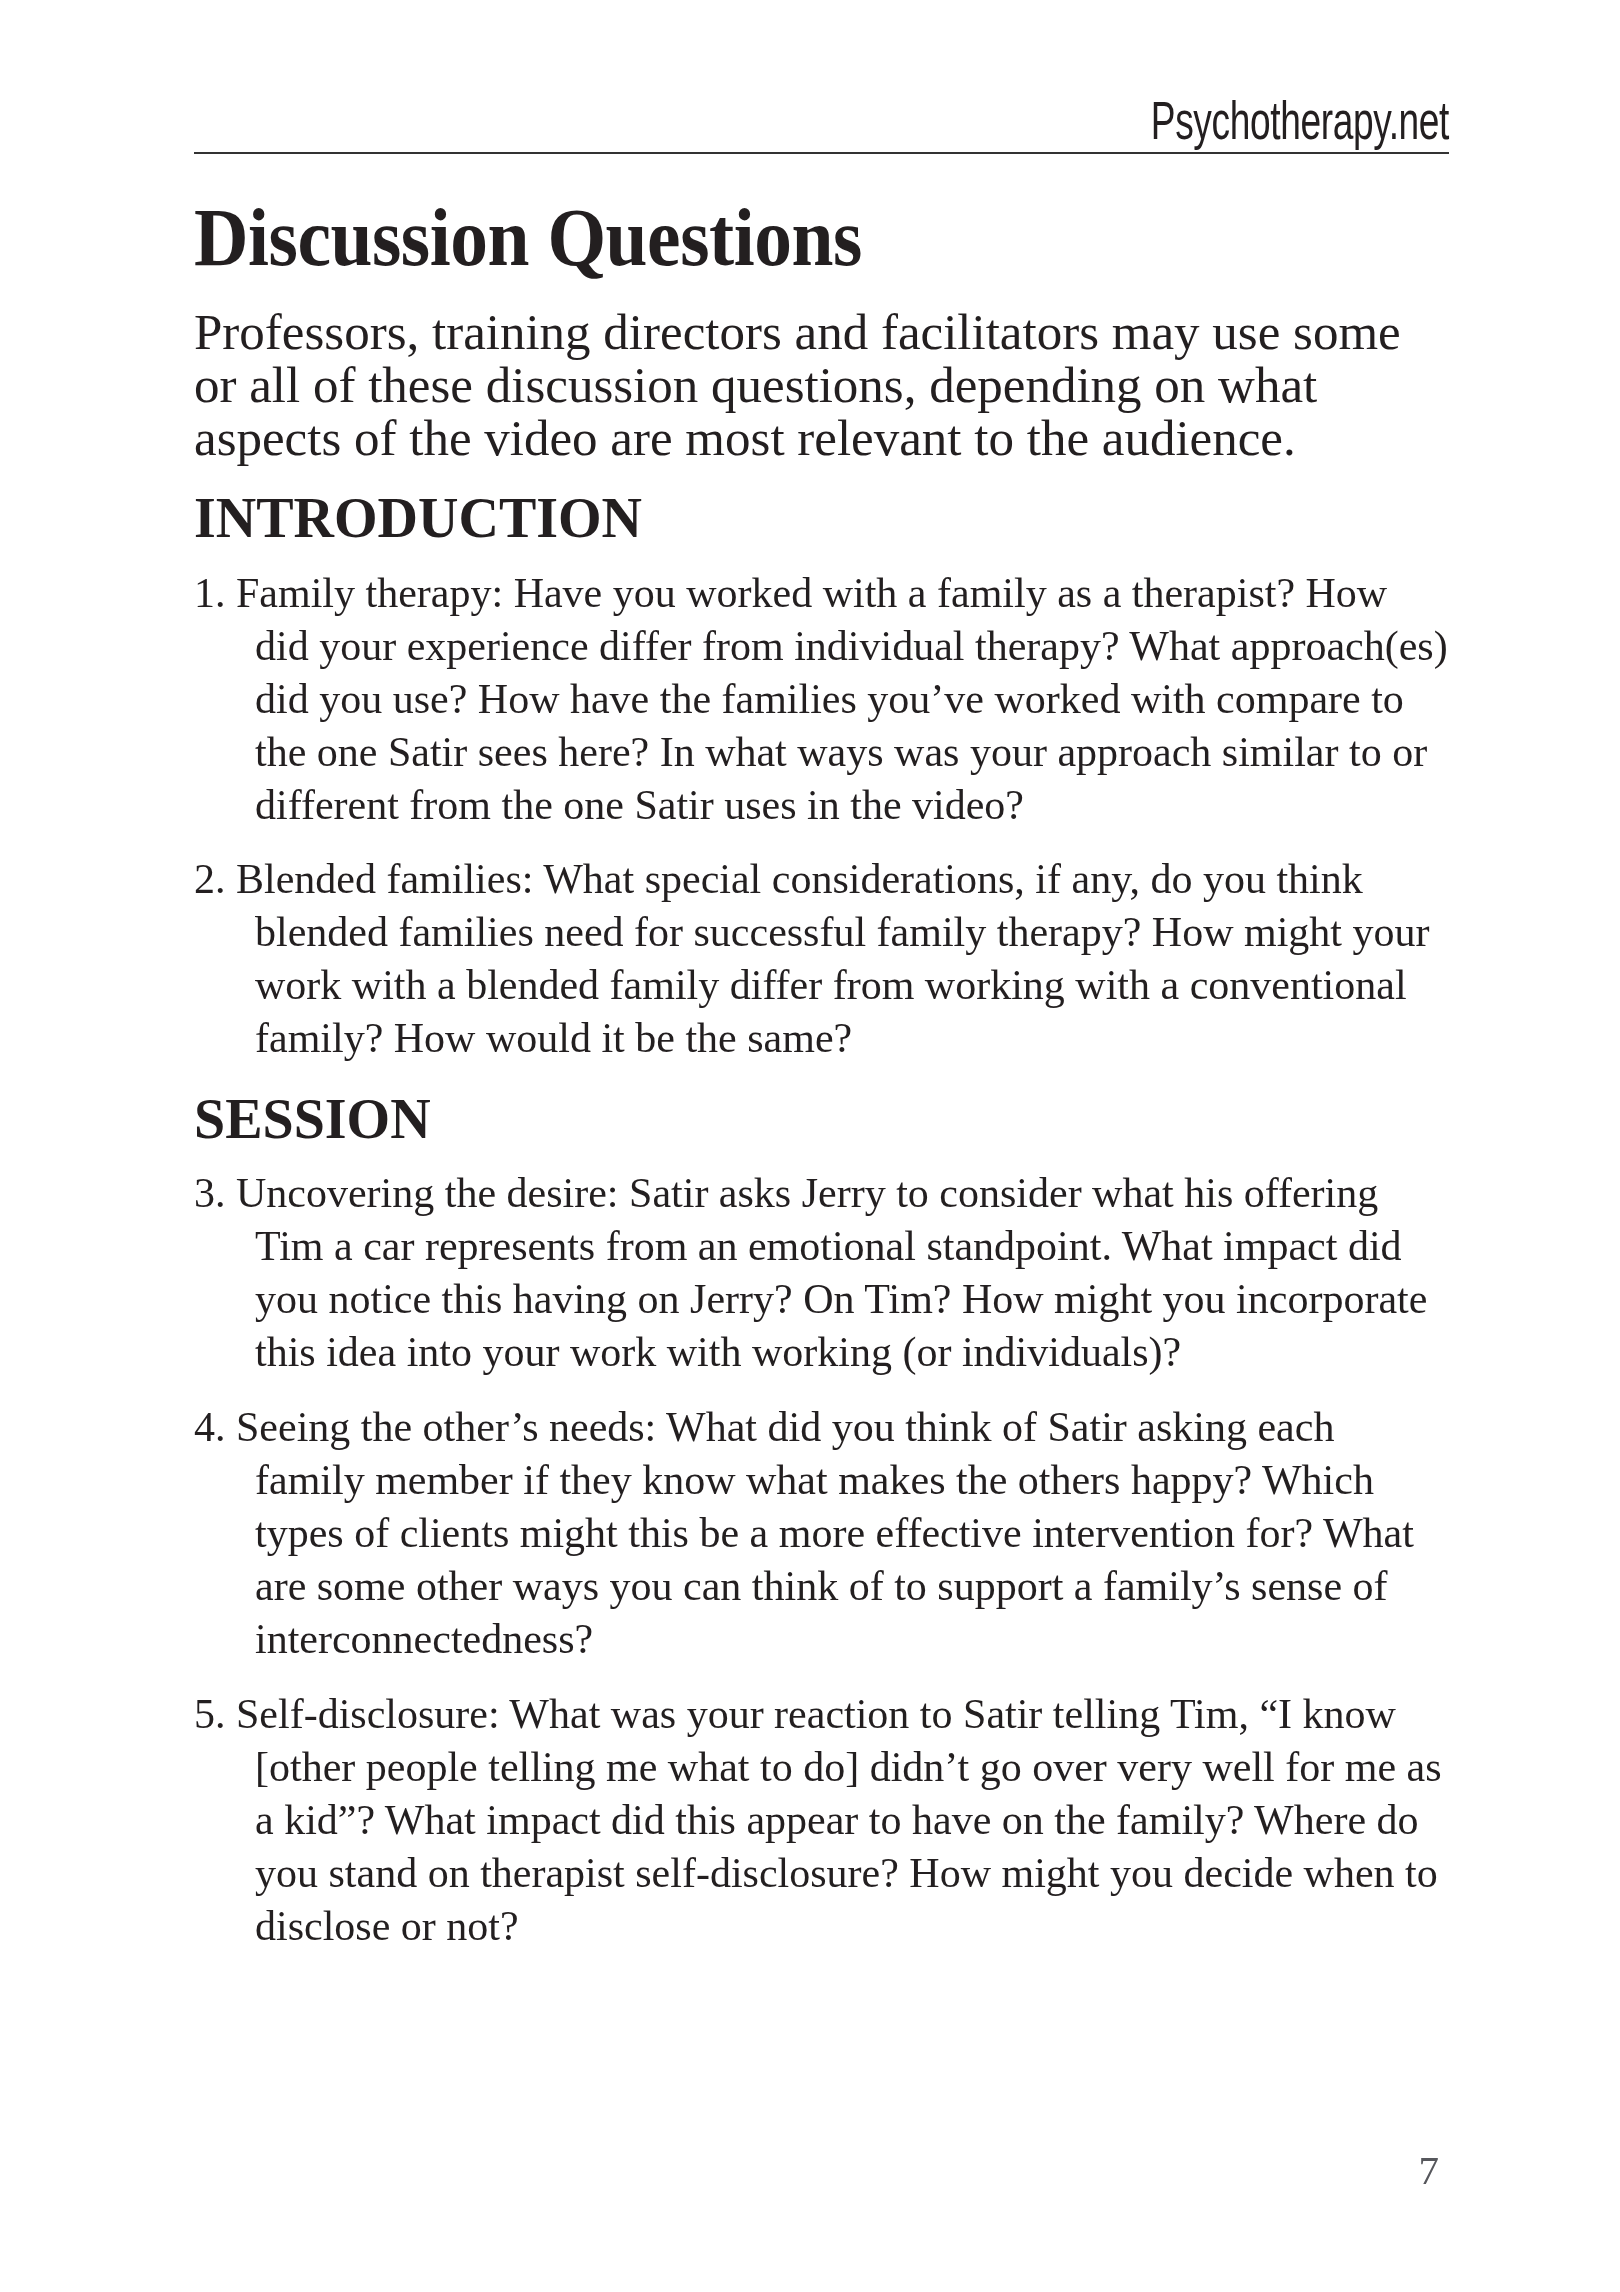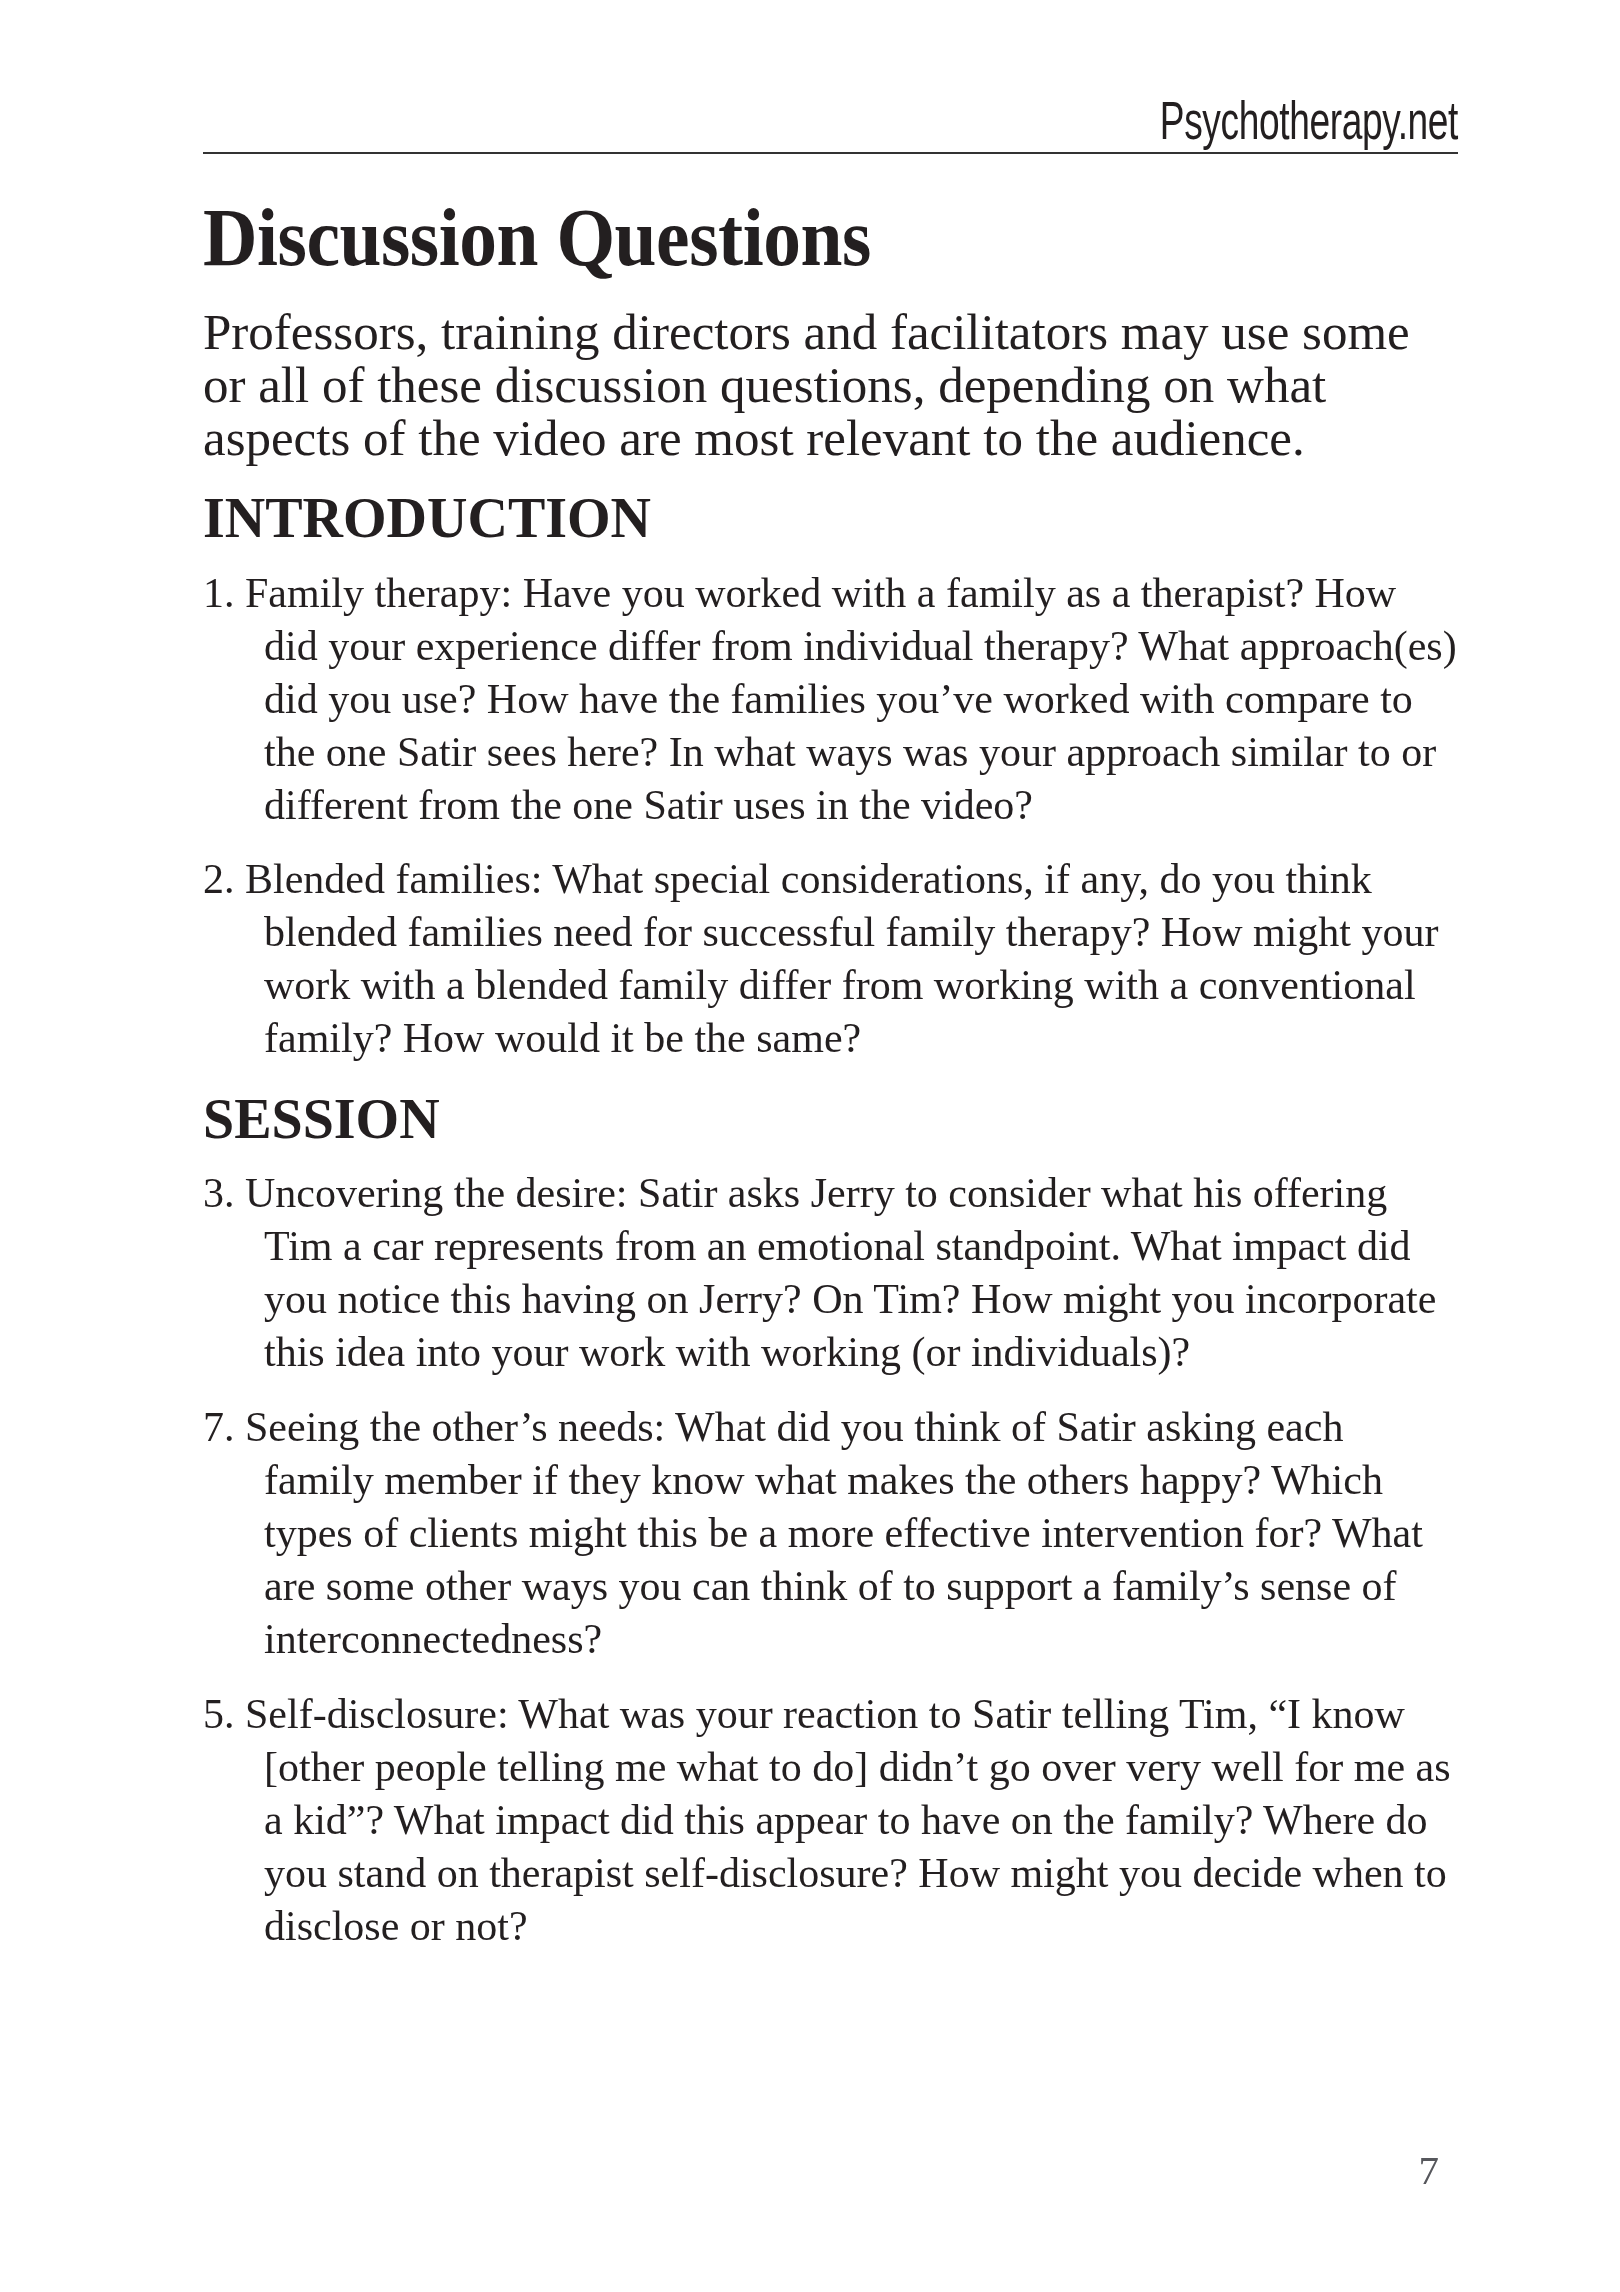--- a/index.html
+++ b/index.html
@@ -7,21 +7,21 @@
     position: relative;
     width: 1620px;
     height: 2293px;
     background: #ffffff;
     color: #231f20;
     font-family: "Liberation Serif", serif;
     overflow: hidden;
   }
   .content {
     position: absolute;
-    left: 203px;
+    left: 194px;
     top: 0;
     width: 1255px;
   }
   .header {
     padding-top: 94px;
     padding-bottom: 4.9px;
     border-bottom: 2.9px solid #333333;
     text-align: right;
   }
   .logo {
@@ -92,21 +92,21 @@
     <h2 class="section-heading">INTRODUCTION</h2>
 
     <p class="item"><b class="item-label">1. Family therapy:</b> <span class="item-text">Have you worked with a family as a therapist? How did your experience differ from individual therapy? What approach(es) did you use? How have the families you’ve worked with compare to the one Satir sees here? In what ways was your approach similar to or different from the one Satir uses in the video?</span></p>
 
     <p class="item"><b class="item-label">2. Blended families:</b> <span class="item-text">What special considerations, if any, do you think blended families need for successful family therapy? How might your work with a blended family differ from working with a conventional family? How would it be the same?</span></p>
 
     <h2 class="section-heading">SESSION</h2>
 
     <p class="item"><b class="item-label">3. Uncovering the desire:</b> <span class="item-text">Satir asks Jerry to consider what his offering Tim a car represents from an emotional standpoint. What impact did you notice this having on Jerry? On Tim? How might you incorporate this idea into your work with working (or individuals)?</span></p>
 
-    <p class="item"><b class="item-label">7. Seeing the other’s needs:</b> <span class="item-text">What did you think of Satir asking each family member if they know what makes the others happy? Which types of clients might this be a more effective intervention for? What are some other ways you can think of to support a family’s sense of interconnectedness?</span></p>
+    <p class="item"><b class="item-label">4. Seeing the other’s needs:</b> <span class="item-text">What did you think of Satir asking each family member if they know what makes the others happy? Which types of clients might this be a more effective intervention for? What are some other ways you can think of to support a family’s sense of interconnectedness?</span></p>
 
     <p class="item"><b class="item-label">5. Self-disclosure:</b> <span class="item-text">What was your reaction to Satir telling Tim, “I know [other people telling me what to do] didn’t go over very well for me as a kid”? What impact did this appear to have on the family? Where do you stand on therapist self-disclosure? How might you decide when to disclose or not?</span></p>
 
   </div>
 
   <div class="page-number">7</div>
 </div>
 
 
 </body></html>

